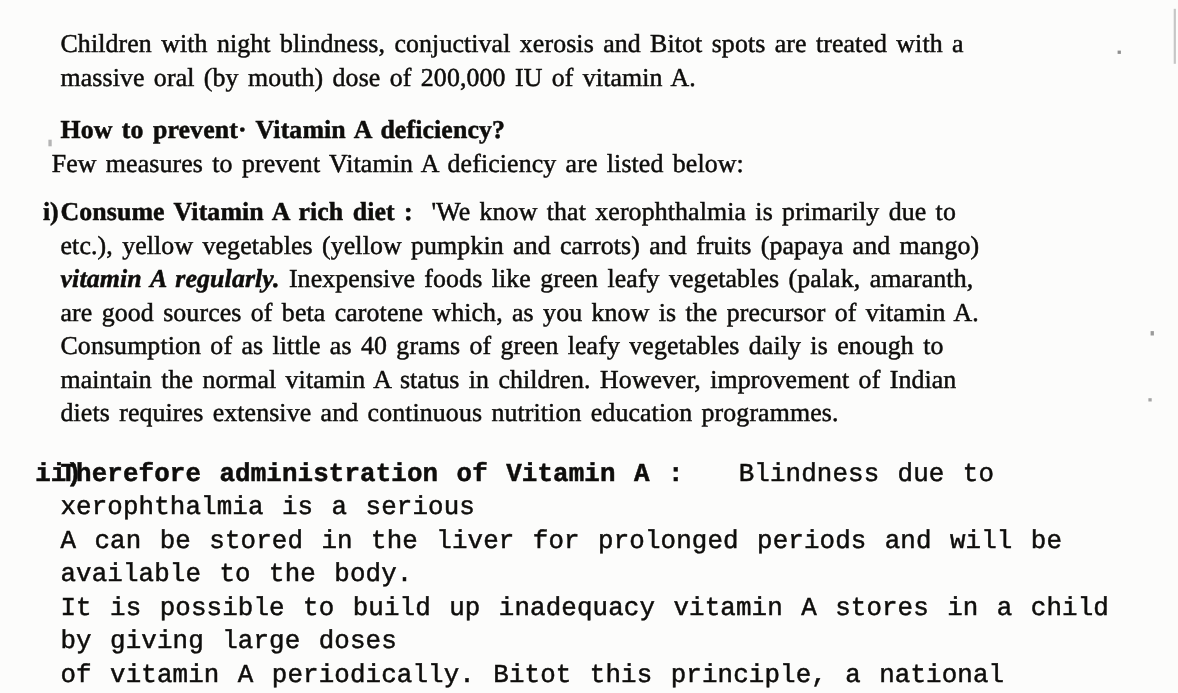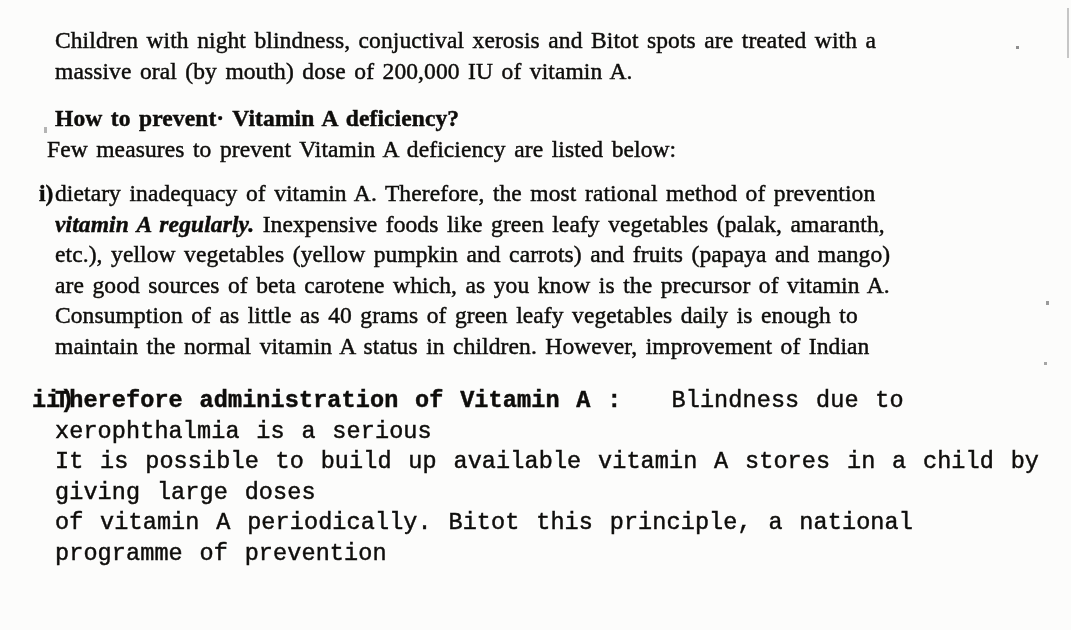--- a/index.html
+++ b/index.html
@@ -61,31 +61,33 @@
       <div class="block block-intro">
         <div class="line"><span class="">Children with night blindness, conjuctival xerosis and Bitot spots are treated with a</span></div>
         <div class="line"><span class="">massive oral (by mouth) dose of 200,000 IU of vitamin A.</span></div>
       </div>
       <div class="block block-heading">
         <div class="line"><span class="b ">How to prevent· Vitamin A deficiency?</span></div>
         <div class="line"><span class="">Few measures to prevent Vitamin A deficiency are listed below:</span></div>
       </div>
       <div class="block block-item-i">
         <span class="marker">i)</span>
-        <div class="line"><span class="">dietary inadequacy of vitamin A. Therefore, the most rational method of prevention</span></div>
+        <div class="line"><span class="b ">Consume Vitamin A rich diet :</span><span class="">&nbsp; 'We know that xerophthalmia is primarily due to</span></div>
+        <div class="line"><span class="">etc.), yellow vegetables (yellow pumpkin and carrots) and fruits (papaya and mango)</span></div>
         <div class="line"><span class="b i">vitamin A regularly.</span><span class=""> Inexpensive foods like green leafy vegetables (palak, amaranth,</span></div>
-        <div class="line"><span class="">etc.), yellow vegetables (yellow pumpkin and carrots) and fruits (papaya and mango)</span></div>
         <div class="line"><span class="">are good sources of beta carotene which, as you know is the precursor of vitamin A.</span></div>
         <div class="line"><span class="">Consumption of as little as 40 grams of green leafy vegetables daily is enough to</span></div>
         <div class="line"><span class="">maintain the normal vitamin A status in children. However, improvement of Indian</span></div>
+        <div class="line"><span class="">diets requires extensive and continuous nutrition education programmes.</span></div>
       </div>
       <div class="block block-item-ii">
         <span class="marker">ii)</span>
         <div class="line"><span class="b ">Therefore administration of Vitamin A :</span><span class="">&nbsp; &nbsp;Blindness due to xerophthalmia is a serious</span></div>
-        <div class="line"><span class="">It is possible to build up available vitamin A stores in a child by giving large doses</span></div>
+        <div class="line"><span class="">A can be stored in the liver for prolonged periods and will be available to the body.</span></div>
+        <div class="line"><span class="">It is possible to build up inadequacy vitamin A stores in a child by giving large doses</span></div>
         <div class="line"><span class="">of vitamin A periodically. Bitot this principle, a national programme of prevention</span></div>
       </div>
     </div>
   <div id="artifacts">
       <div class="artifact" style="left: 1067px; top: 8px; width: 2px; height: 50px; background: rgb(198, 198, 198);"></div>
       <div class="artifact" style="left: 1016px; top: 46px; width: 3px; height: 3px; background: rgb(143, 143, 143);"></div>
       <div class="artifact" style="left: 44px; top: 127px; width: 3px; height: 6px; background: rgb(180, 180, 180);"></div>
       <div class="artifact" style="left: 1046px; top: 301px; width: 3px; height: 4px; background: rgb(154, 154, 154);"></div>
       <div class="artifact" style="left: 1044px; top: 362px; width: 3px; height: 3px; background: rgb(165, 165, 165);"></div>
     </div>

